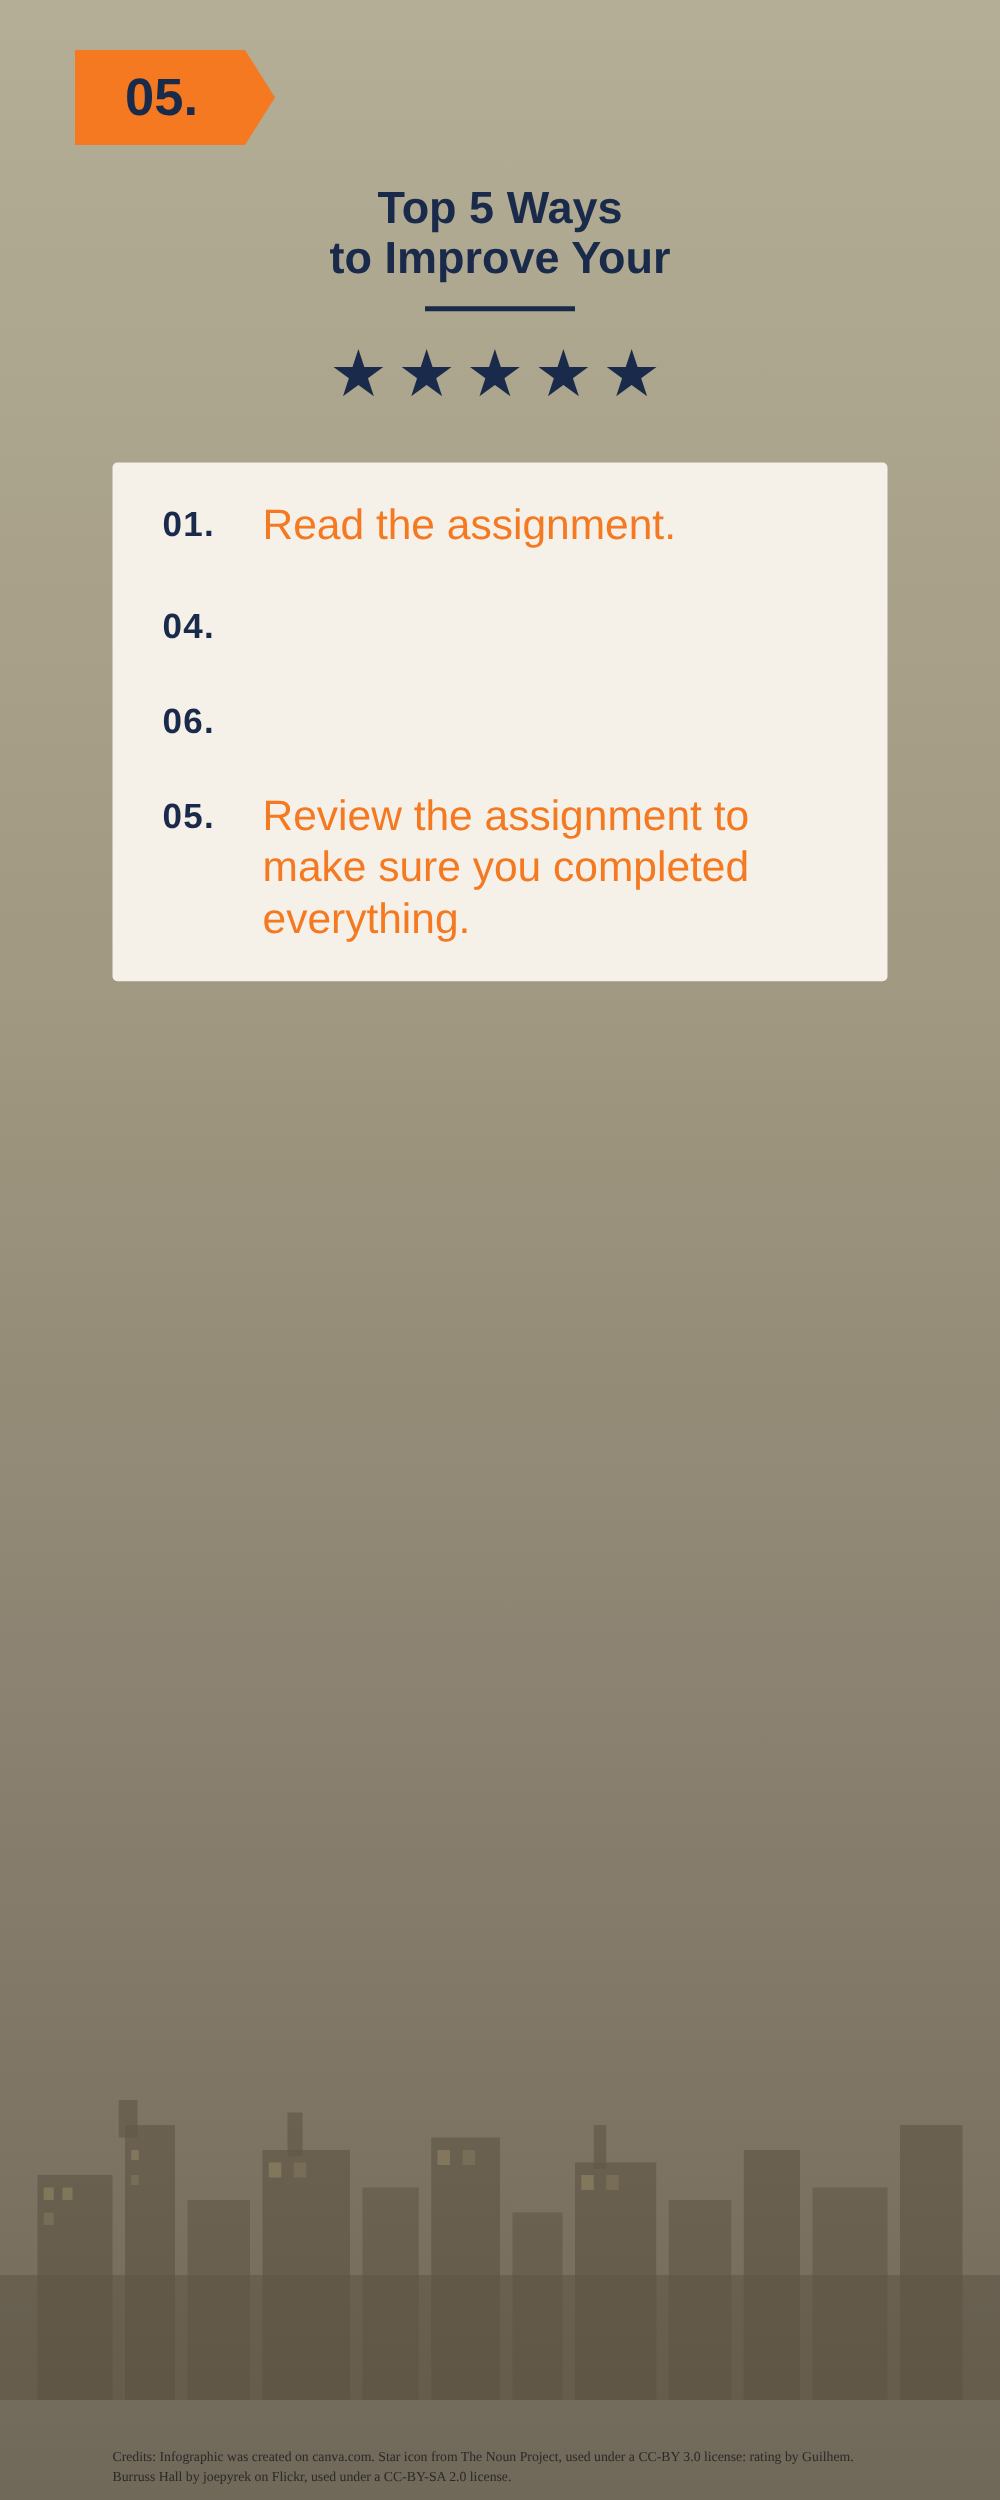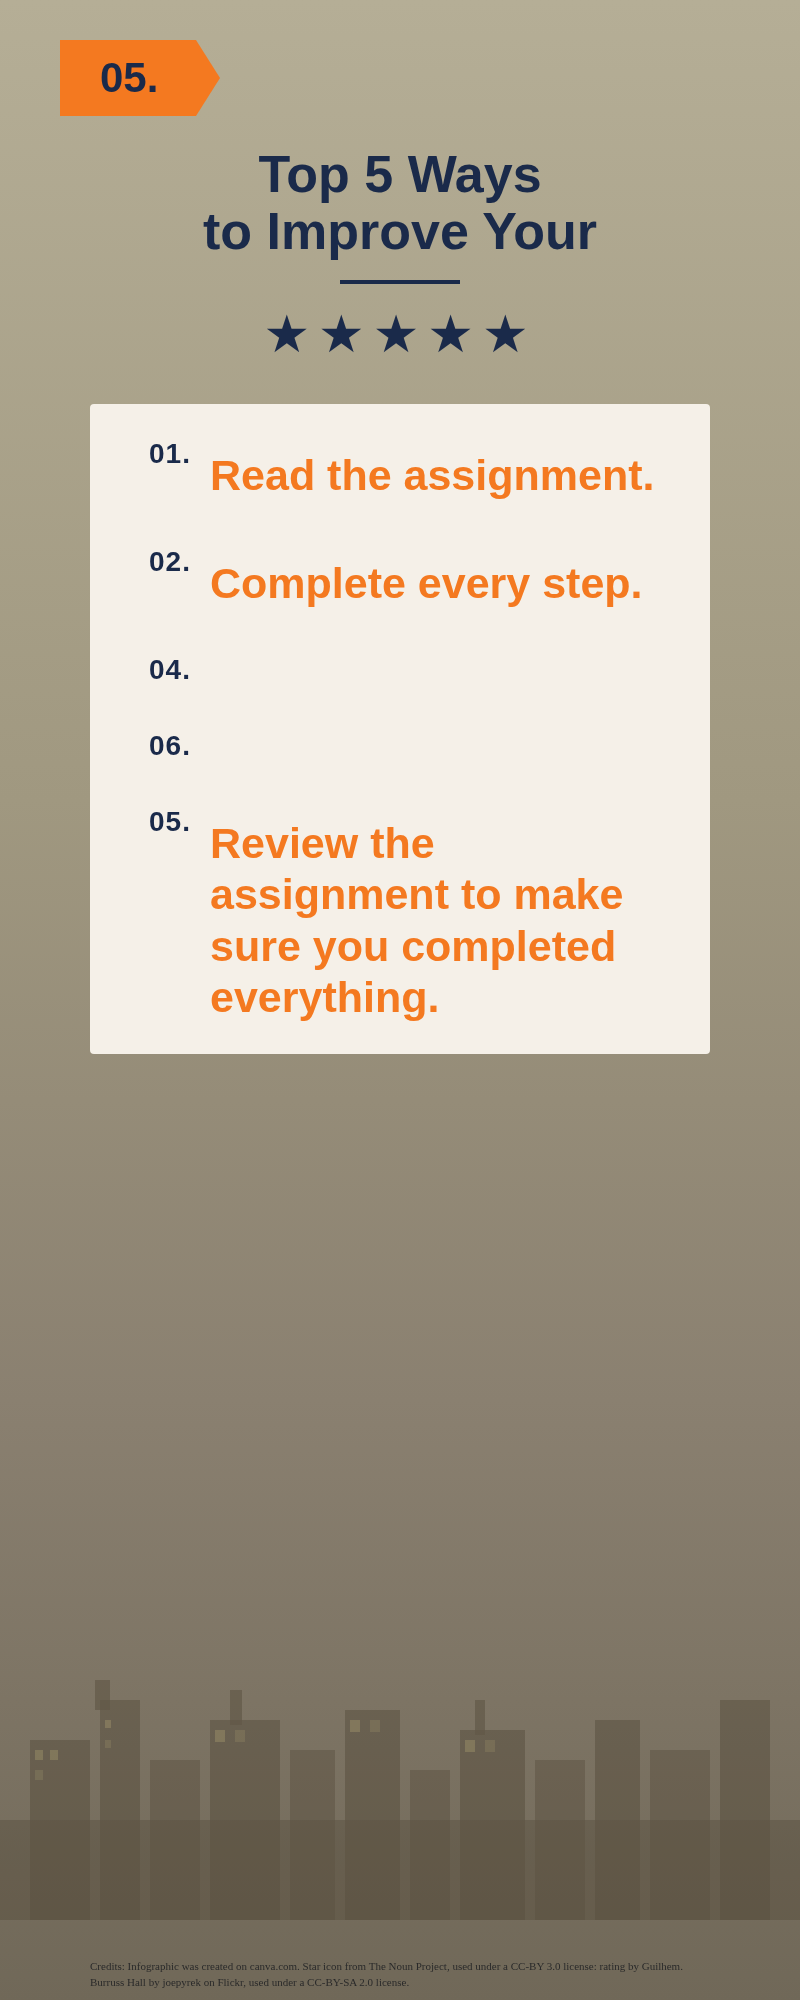--- a/index.html
+++ b/index.html
@@ -60,21 +60,21 @@
     }
 
     
     .title-section {
       text-align: center;
       padding: 30px 20px 10px;
     }
 
     .main-title {
       color: #1a2a4a;
-      font-size: 52px;
+      font-size: 36px;
       font-weight: 900;
       font-family: Arial, sans-serif;
       line-height: 1.1;
     }
 
     .title-divider {
       width: 120px;
       height: 4px;
       background-color: #1a2a4a;
       margin: 20px auto;
@@ -106,31 +106,29 @@
     }
 
     .item-number {
       color: #1a2a4a;
       font-size: 28px;
       font-weight: 900;
       font-family: Arial, sans-serif;
       min-width: 80px;
       padding-top: 4px;
       letter-spacing: 1px;
-      text-align: center;
     }
 
     .item-text {
       color: #f47920;
-      font-size: 43px;
-      font-weight: 700;
+      font-size: 34px;
+      font-weight: 400;
       font-family: Arial, sans-serif;
       line-height: 1.2;
       flex: 1;
-      margin-top: 16px;
     }
 
     
     .credits {
       position: absolute;
       bottom: 10px;
       left: 90px;
       right: 90px;
       font-size: 11px;
       color: #2a2a2a;
@@ -202,24 +200,20 @@
   </div>
 
   
   <div class="list-container">
 
     <div class="list-item">
       <div class="item-number">01.</div>
       <div class="item-text">Read the assignment.</div>
     </div>
 
-    <div class="list-item">
-      <div class="item-number">02.</div>
-      <div class="item-text">Complete every step.</div>
-    </div>
 
     <div class="list-item">
       <div class="item-number">04.</div>
     </div>
 
     <div class="list-item">
       <div class="item-number">06.</div>
     </div>
 
     <div class="list-item">

